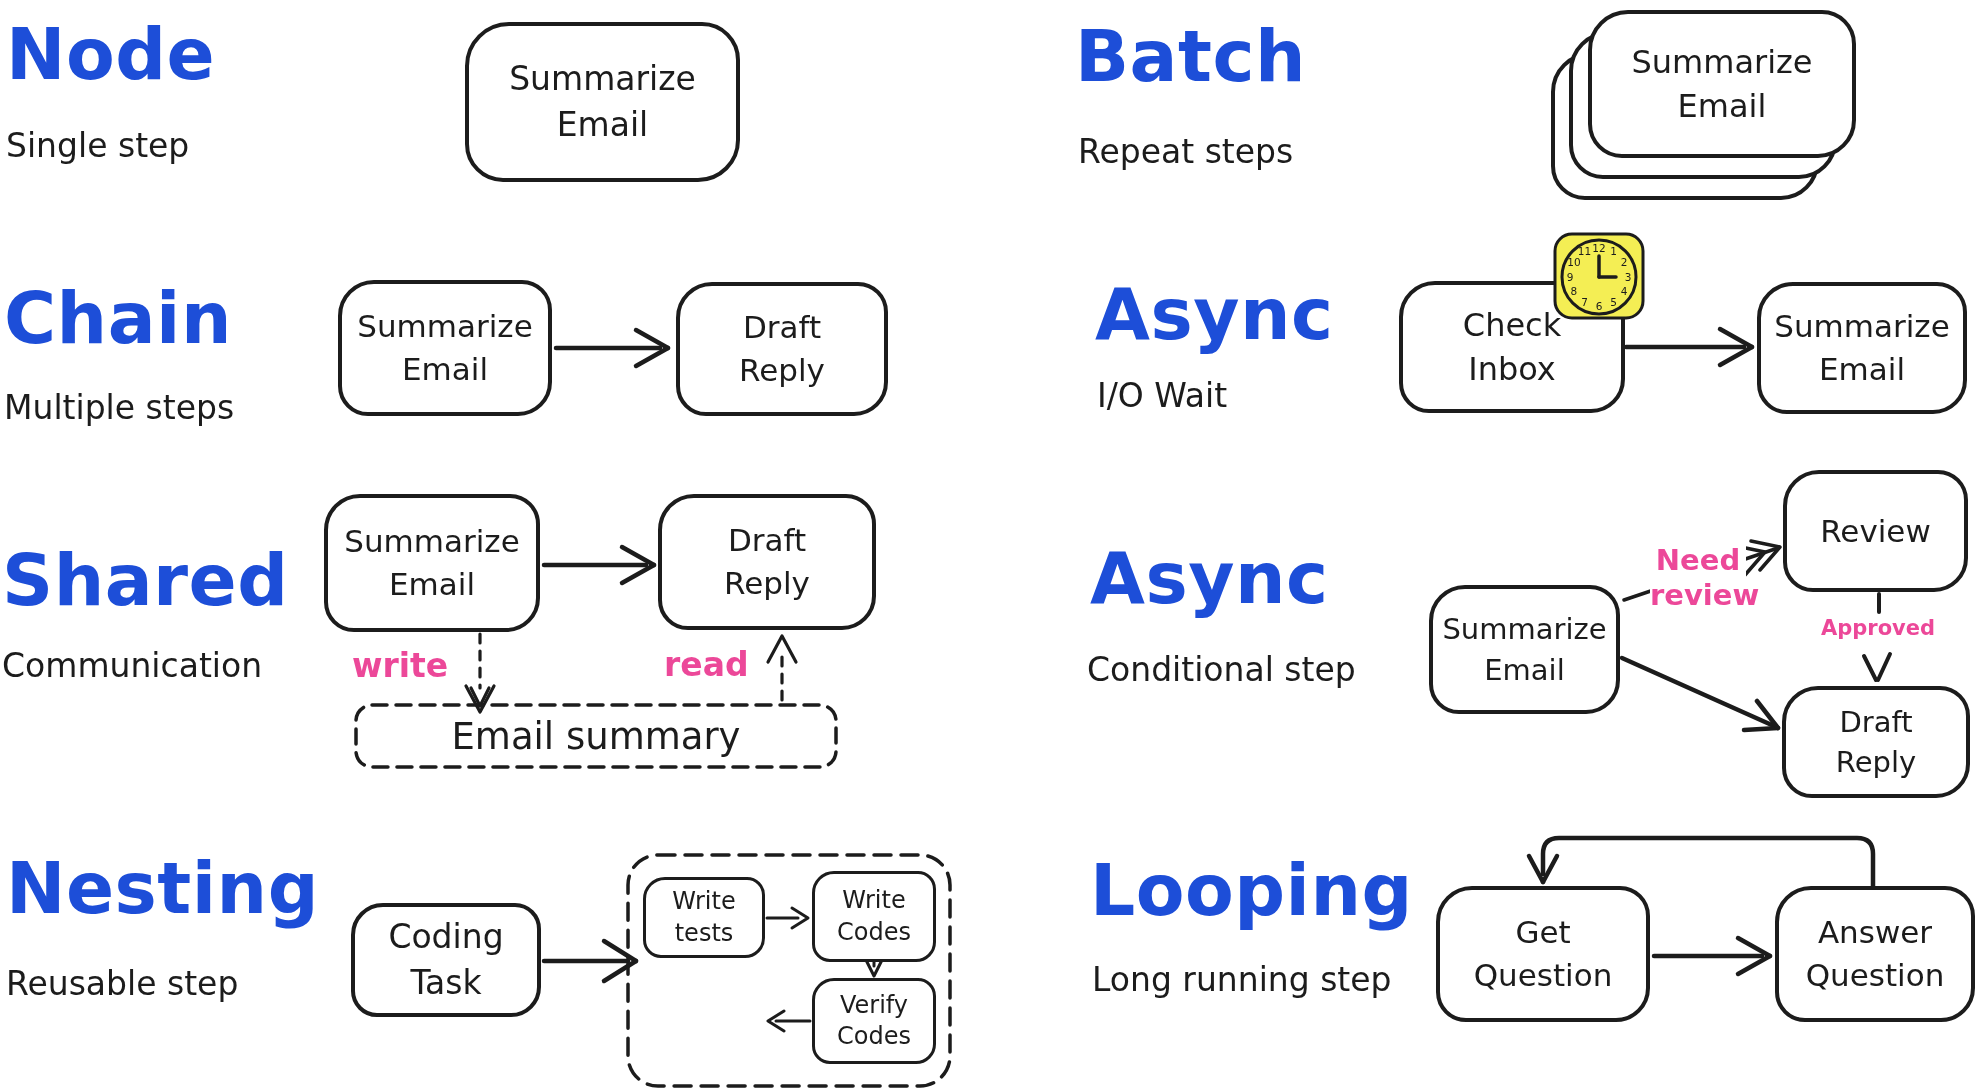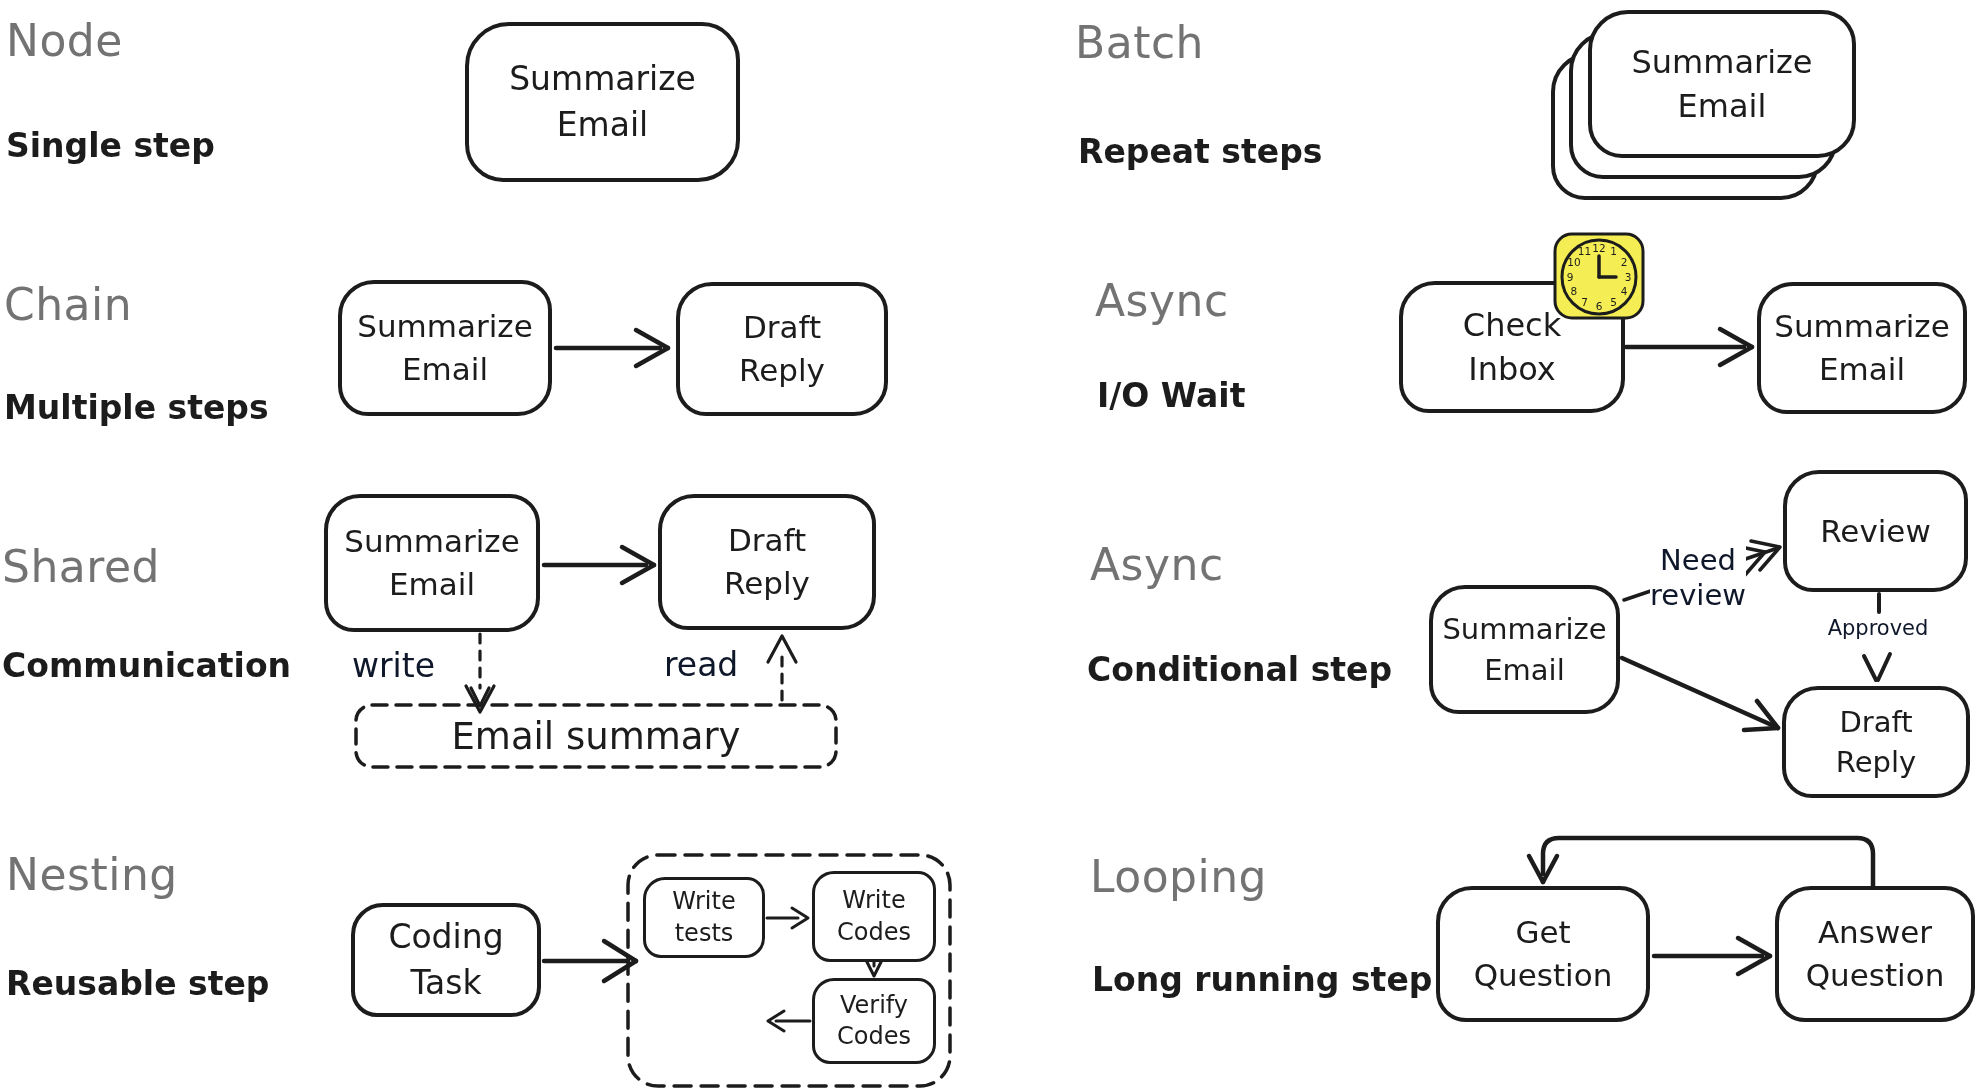--- a/index.html
+++ b/index.html
@@ -2,35 +2,35 @@
 <html><head>
 <meta charset="utf-8">
 <style>
   html,body{margin:0;padding:0;background:#ffffff;}
   .canvas{
     position:relative;width:1980px;height:1089px;background:#ffffff;overflow:hidden;
     font-family:"DejaVu Sans",sans-serif;color:#1c1c1c;
   }
   .layer-svg{position:absolute;left:0;top:0;z-index:1;}
   .title{
-    position:absolute;z-index:2;font-size:44px;font-weight:400;letter-spacing:.5px;
-    line-height:1.05;color:#737373;white-space:pre;
+    position:absolute;z-index:2;font-size:71px;font-weight:700;letter-spacing:.5px;
+    line-height:1.05;color:#1d4ed8;white-space:pre;
   }
   .subtitle{
-    position:absolute;z-index:2;font-size:33px;font-weight:700;color:#1c1c1c;white-space:pre;
+    position:absolute;z-index:2;font-size:33px;font-weight:400;color:#1c1c1c;white-space:pre;
   }
   .nbox{
     position:absolute;z-index:2;box-sizing:border-box;background:#ffffff;
     border:4px solid #1c1c1c;border-radius:36px 30px 34px 30px;
     display:flex;align-items:center;justify-content:center;text-align:center;
     white-space:pre-line;font-size:31px;line-height:1.38;font-weight:500;color:#1c1c1c;
   }
   .nbox.small{border-width:3px;border-radius:22px 18px 20px 18px;font-size:24px;line-height:1.3;}
   .label{
-    position:absolute;z-index:3;font-size:33px;font-weight:400;color:#0f172a;
+    position:absolute;z-index:3;font-size:33px;font-weight:700;color:#ec4899;
     white-space:pre-line;line-height:1.22;
   }
   .label.bg{background:#ffffff;text-align:center;}
   .clock{position:absolute;z-index:4;}
   #clock-numbers text{font-size:10.5px;fill:#1c1c1c;font-family:"DejaVu Sans",sans-serif;}
   .store-label{
     position:absolute;z-index:2;display:flex;align-items:center;justify-content:center;
     font-size:37px;font-weight:500;color:#1c1c1c;text-align:center;
   }
 </style>

